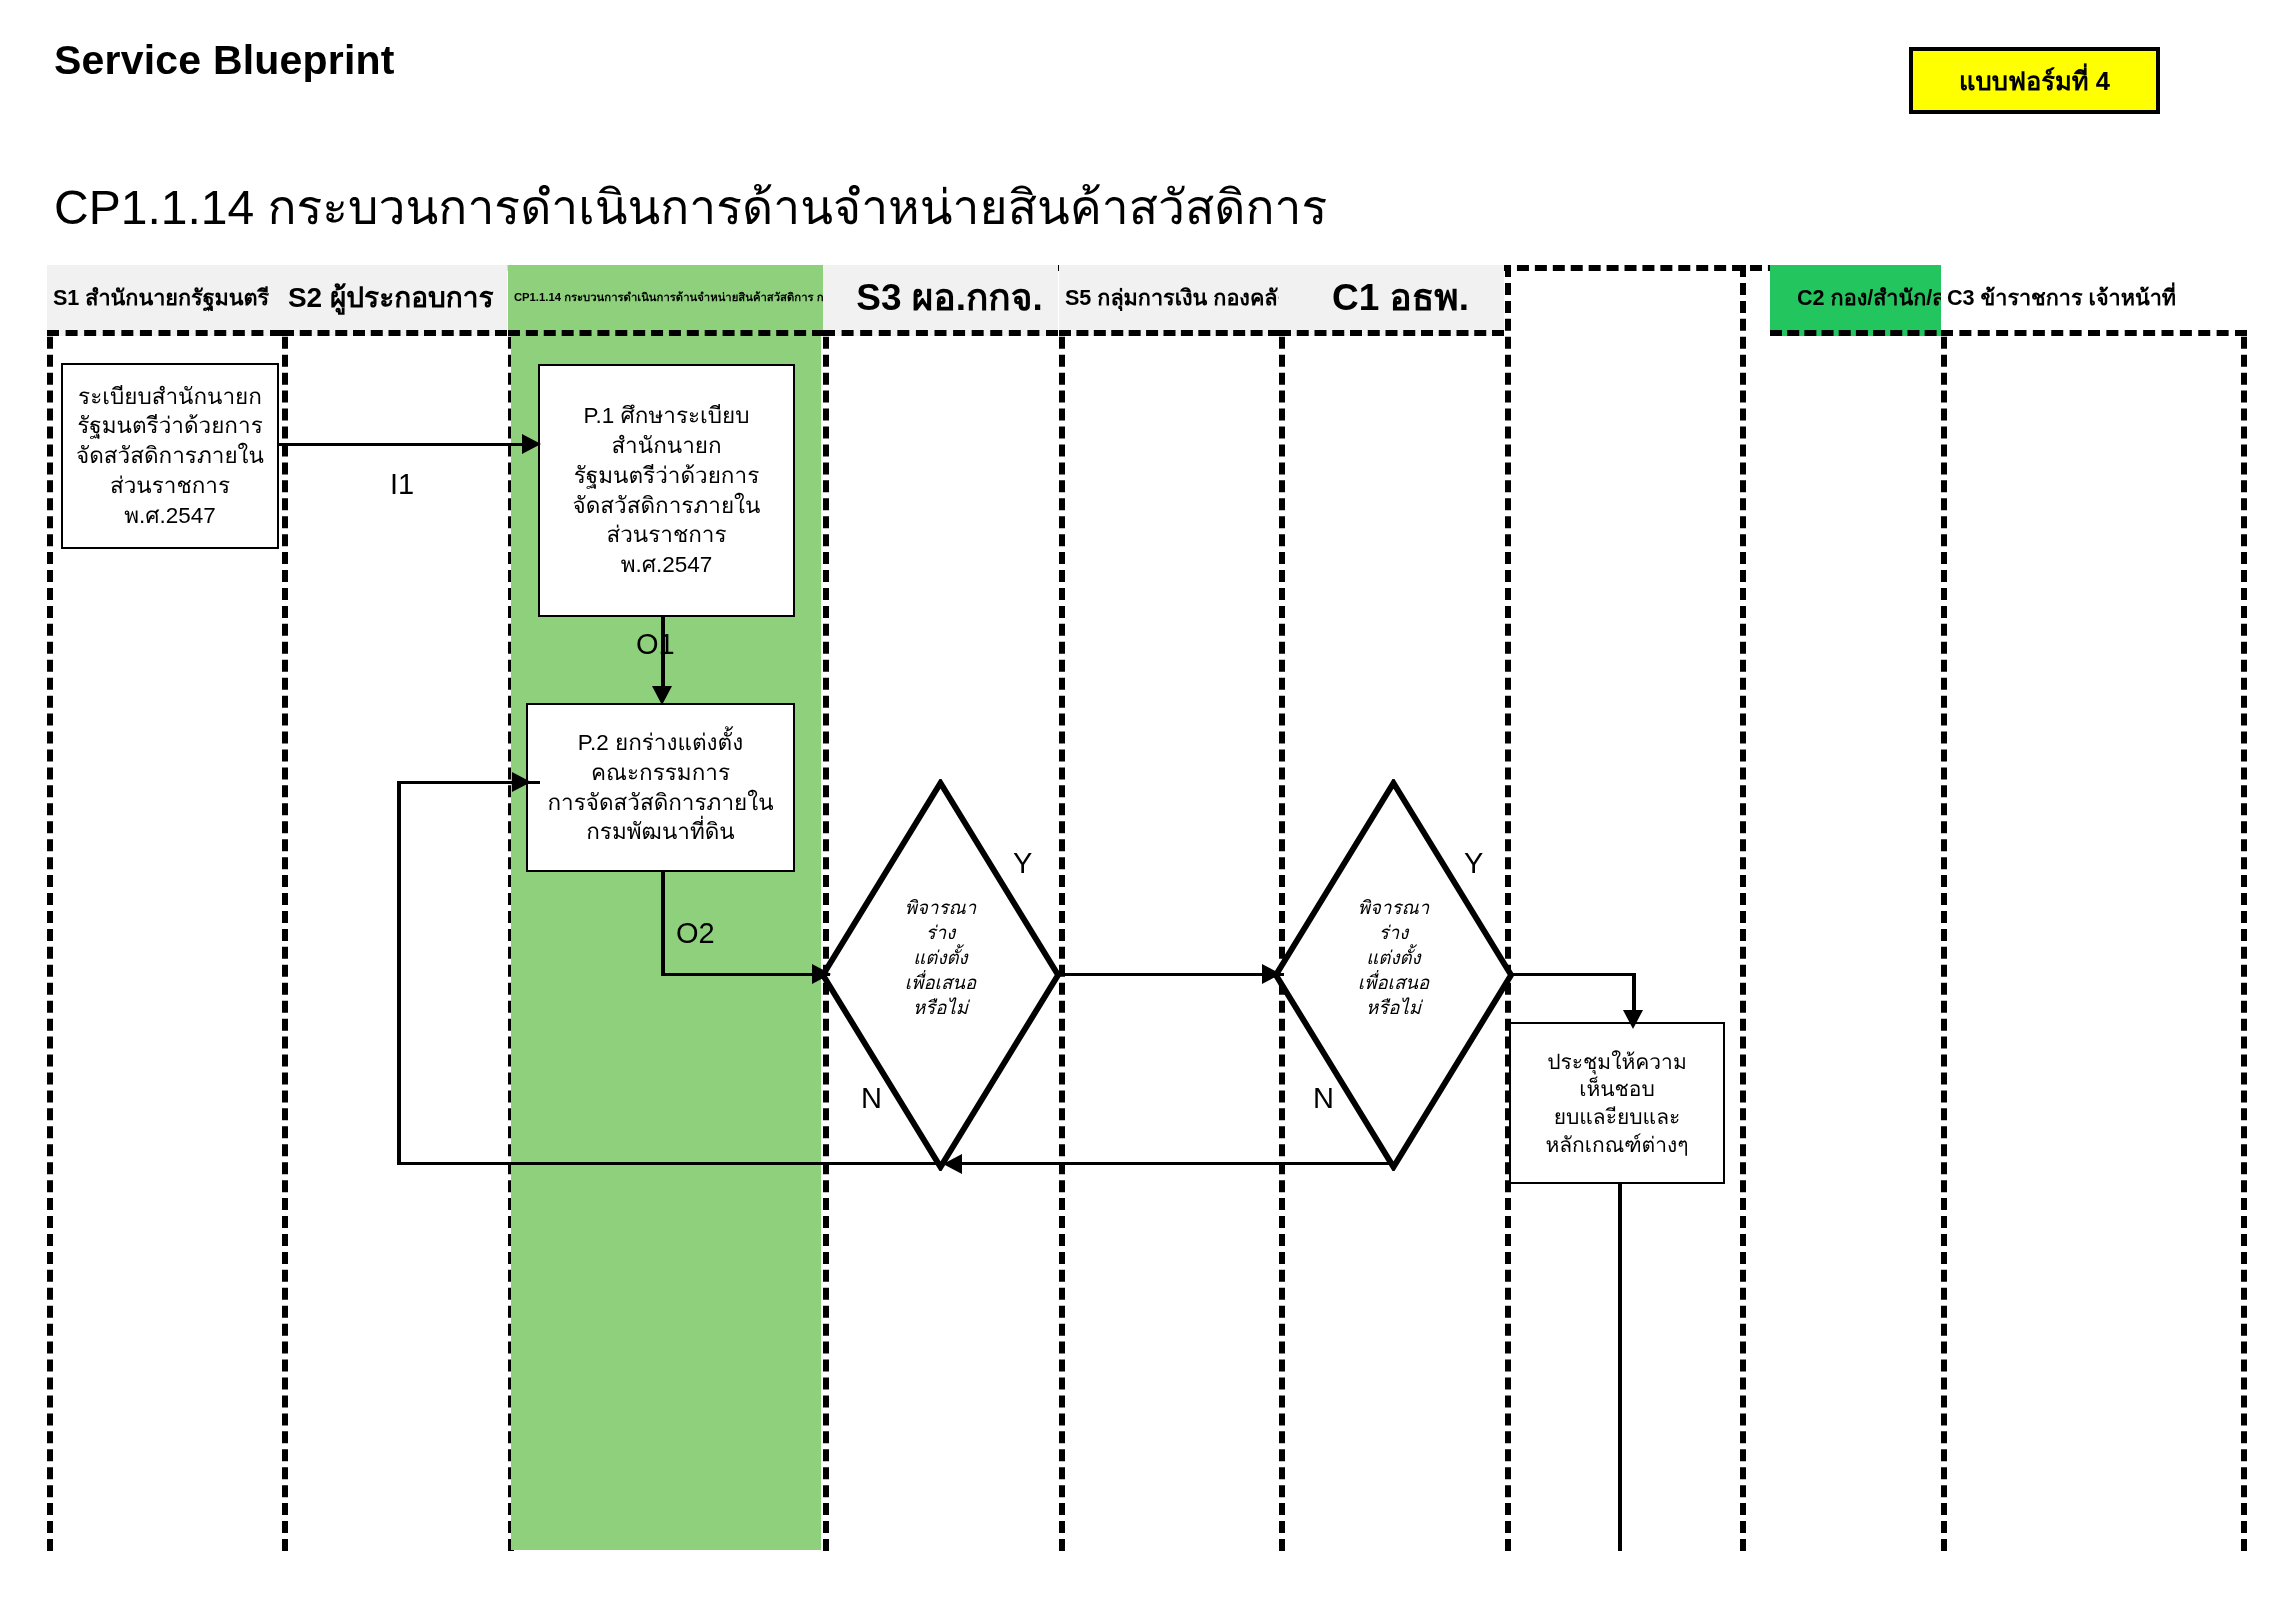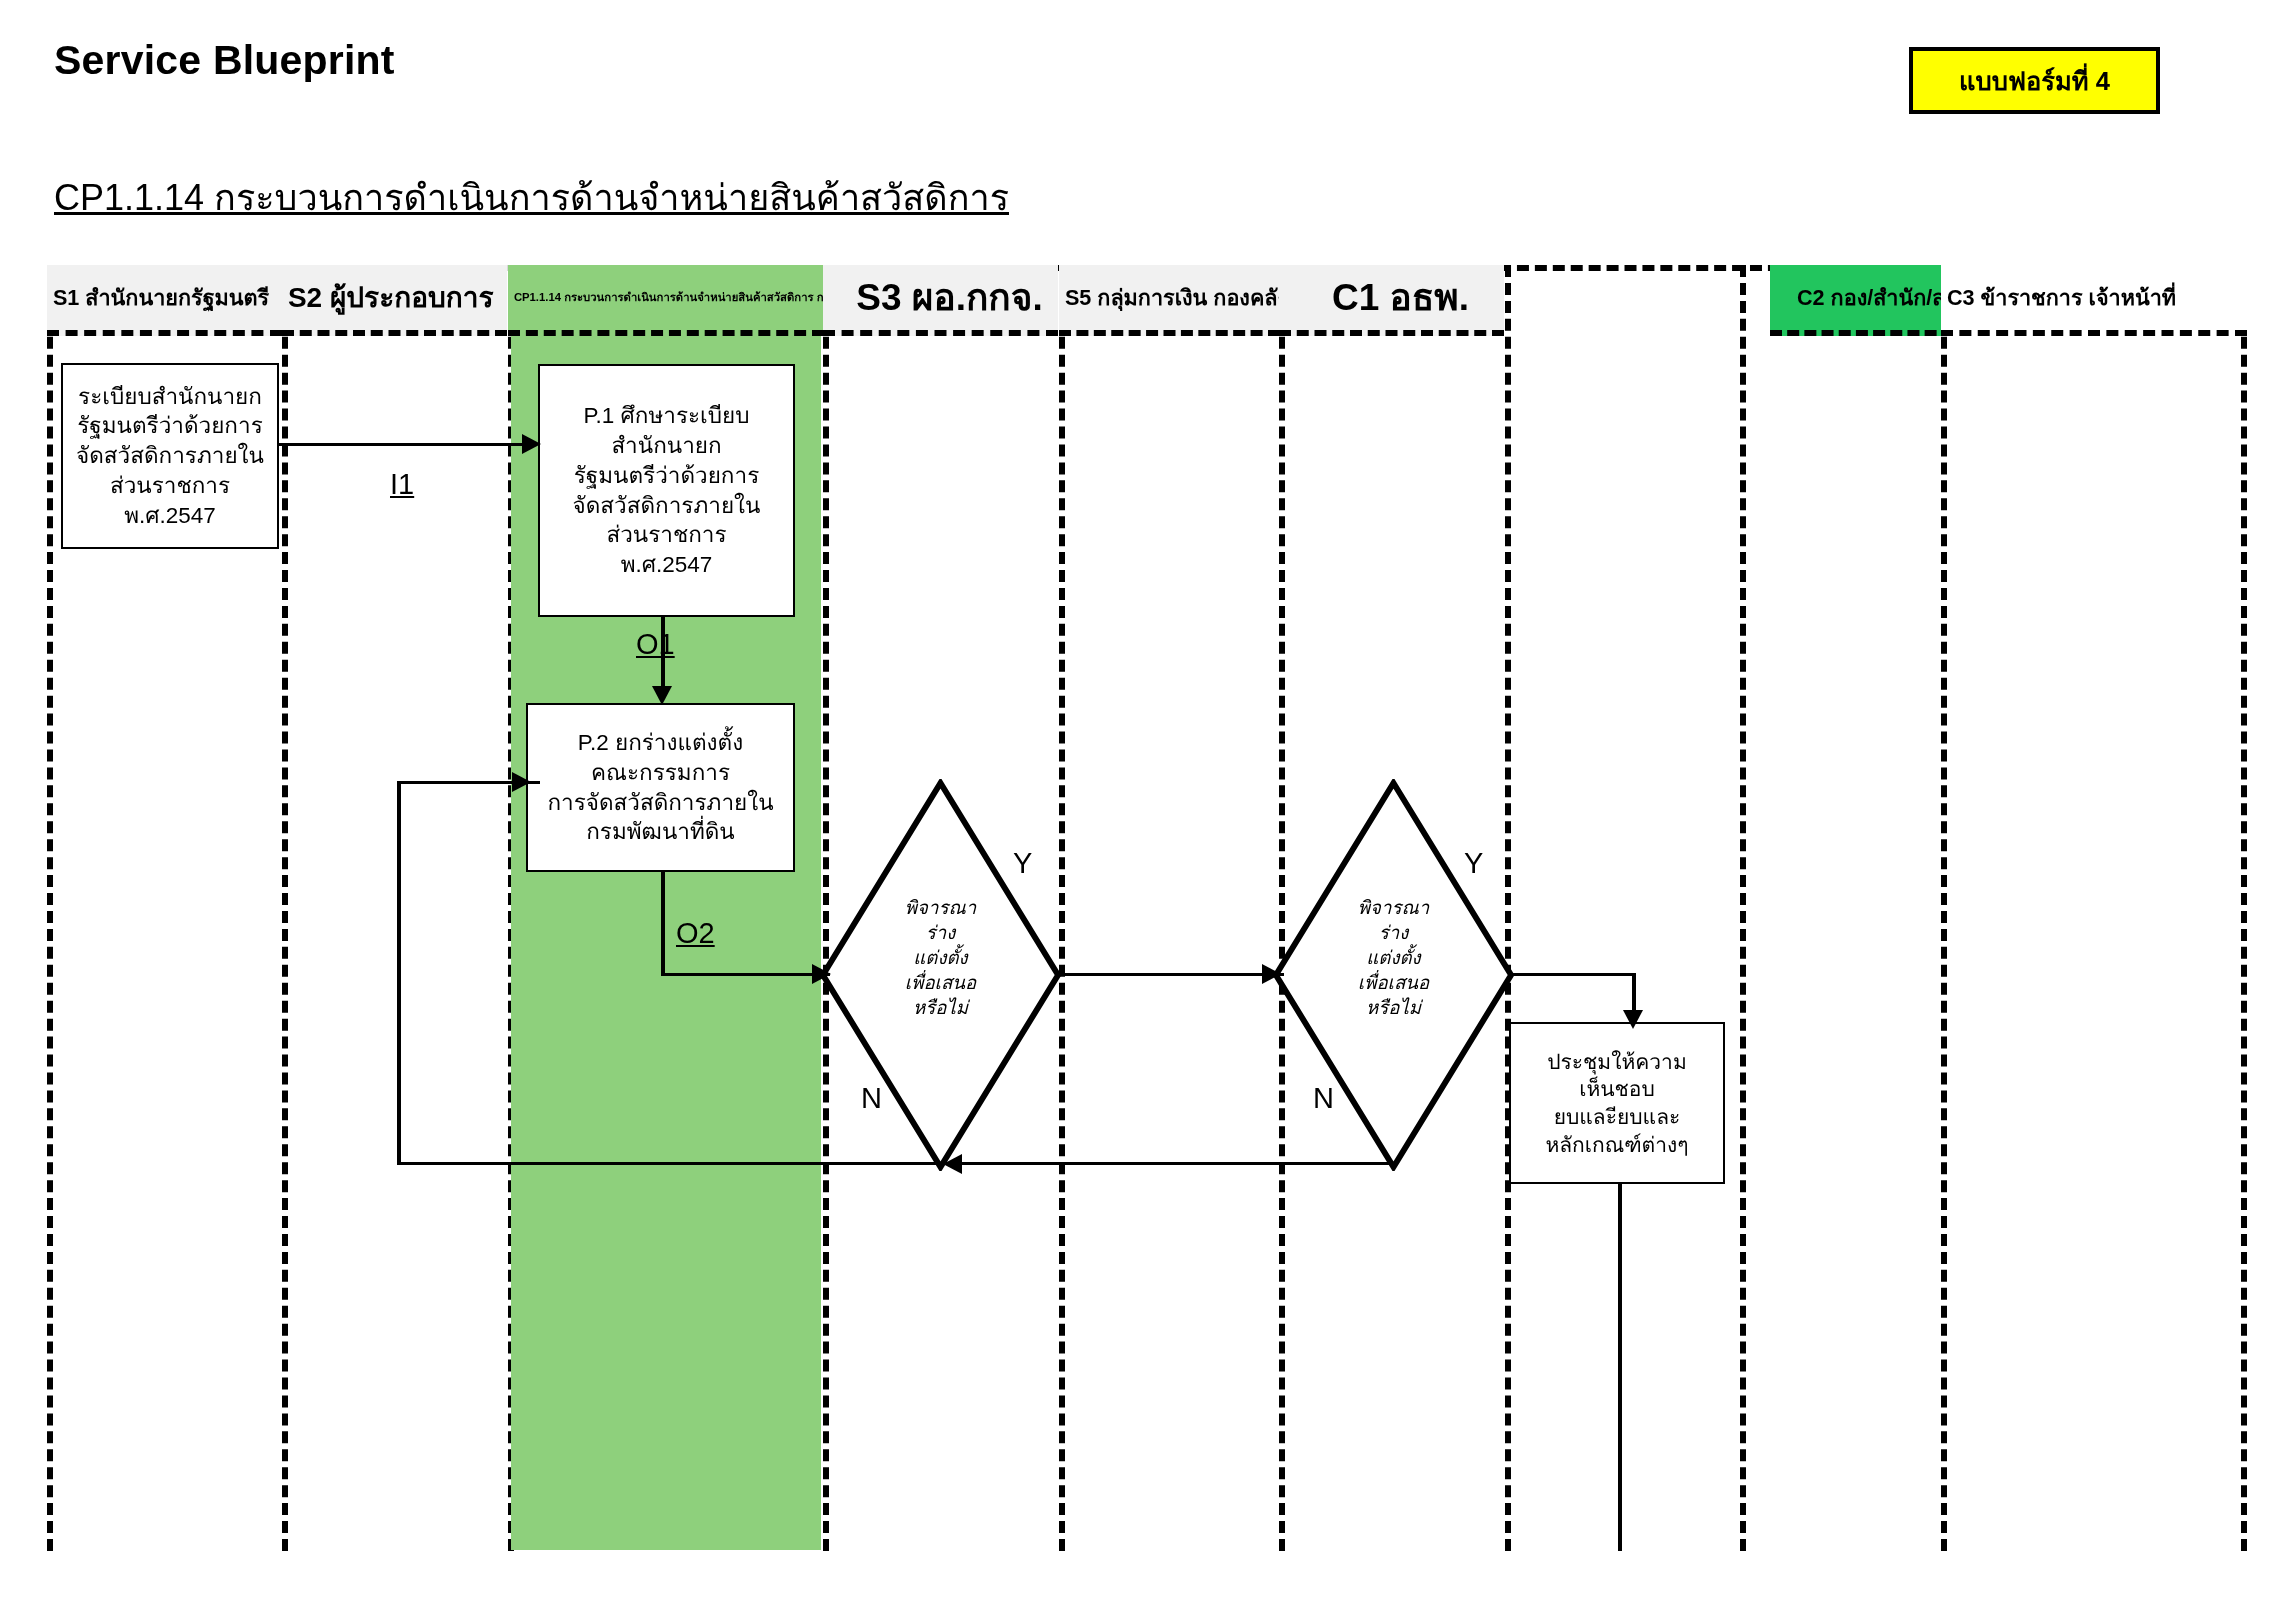--- a/index.html
+++ b/index.html
@@ -21,21 +21,21 @@
   }
   .form-badge{
     position:absolute;left:1909px;top:47px;
     width:243px;height:59px;
     background:#ffff00;border:4.9px solid #000;
     display:flex;align-items:center;justify-content:center;
     font-size:25.5px;font-weight:bold;
   }
   .proc-title{
     position:absolute;left:54px;top:169px;
-    font-size:36px;font-weight:normal;white-space:nowrap;text-decoration:underline;
+    font-size:48px;font-weight:normal;white-space:nowrap;
   }
 
   
   .lane-frame{
     position:absolute;left:47px;top:265px;
     width:2199px;height:1286px;
     border-top:6.9px dashed #000;
     box-sizing:border-box;
   }
   .lane{
@@ -85,21 +85,21 @@
   }
 
   
   .ln{position:absolute;background:#000;}
   .hln{height:2.9px;}
   .vln{width:2.9px;}
   .arrow{position:absolute;width:0;height:0;}
   .ar-right{border-top:10.8px solid transparent;border-bottom:10.8px solid transparent;border-left:19.6px solid #000;}
   .ar-left{border-top:10.8px solid transparent;border-bottom:10.8px solid transparent;border-right:19.6px solid #000;}
   .ar-down{border-left:10.8px solid transparent;border-right:10.8px solid transparent;border-top:19.6px solid #000;}
-  .edge-label{position:absolute;font-size:29px;line-height:1;text-decoration:underline;}
+  .edge-label{position:absolute;font-size:29px;line-height:1;}
   .yn-label{position:absolute;font-size:29px;line-height:1;}
 </style>
 </head>
 <body>
 
 <div id="page">
 
   <div class="doc-title">Service Blueprint</div>
 
   <div class="form-badge">แบบฟอร์มที่ 4</div>

